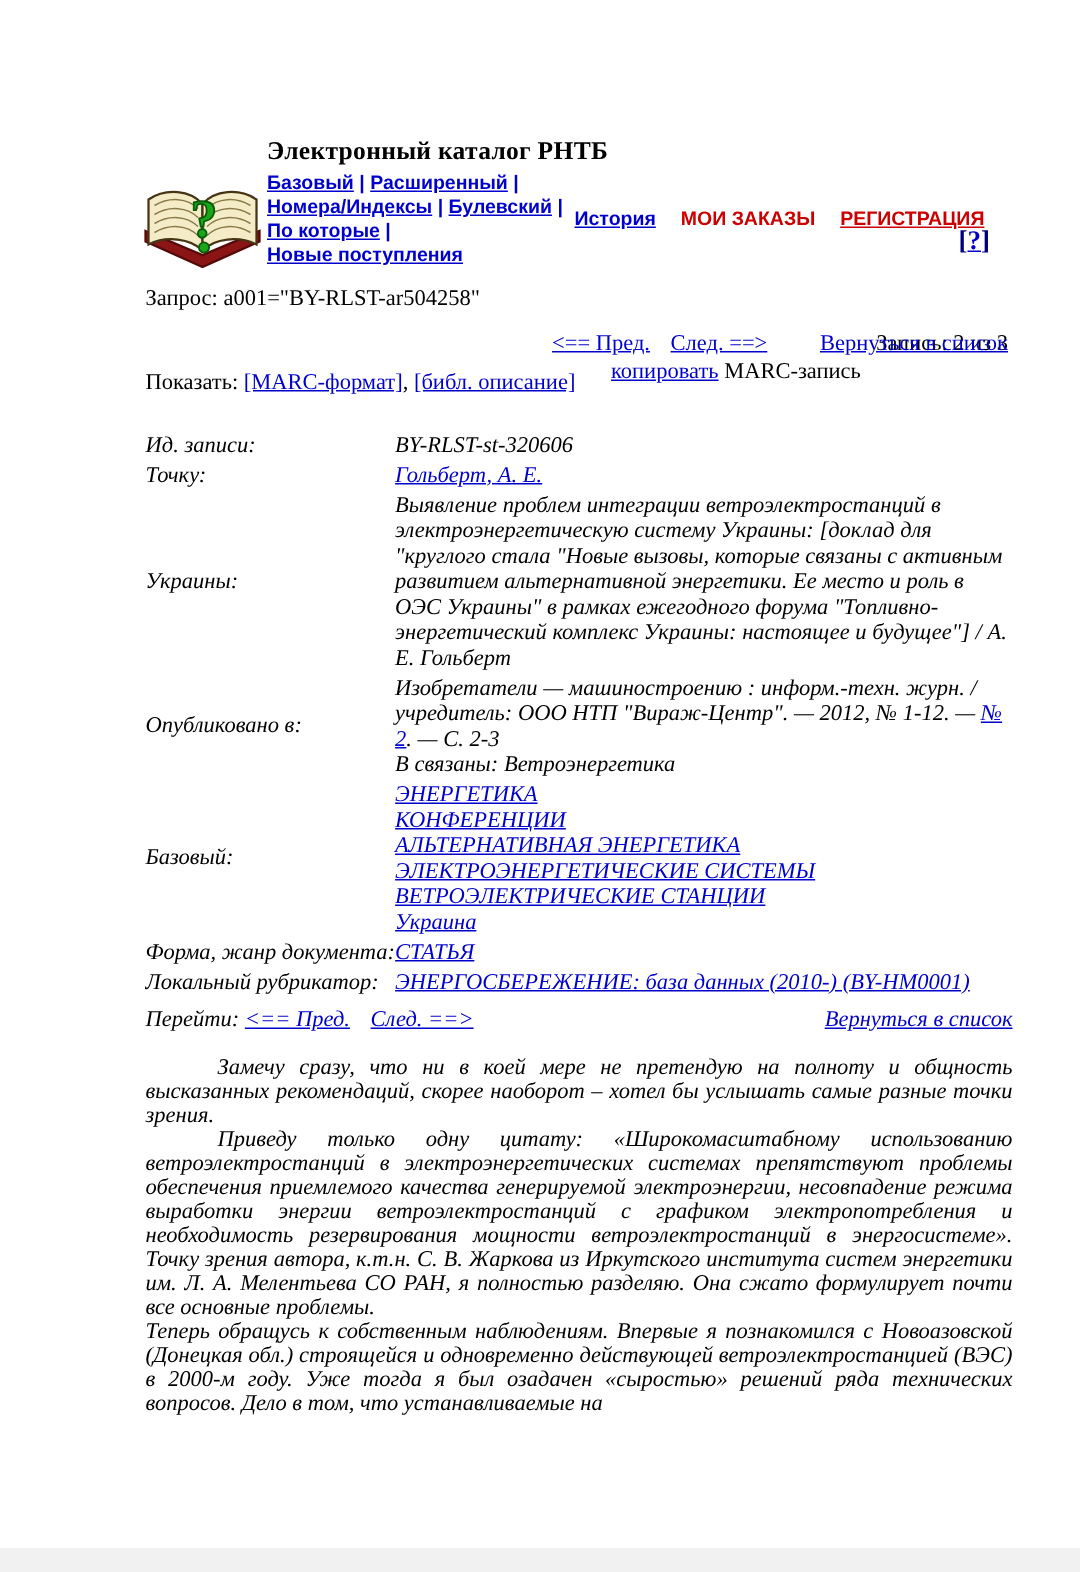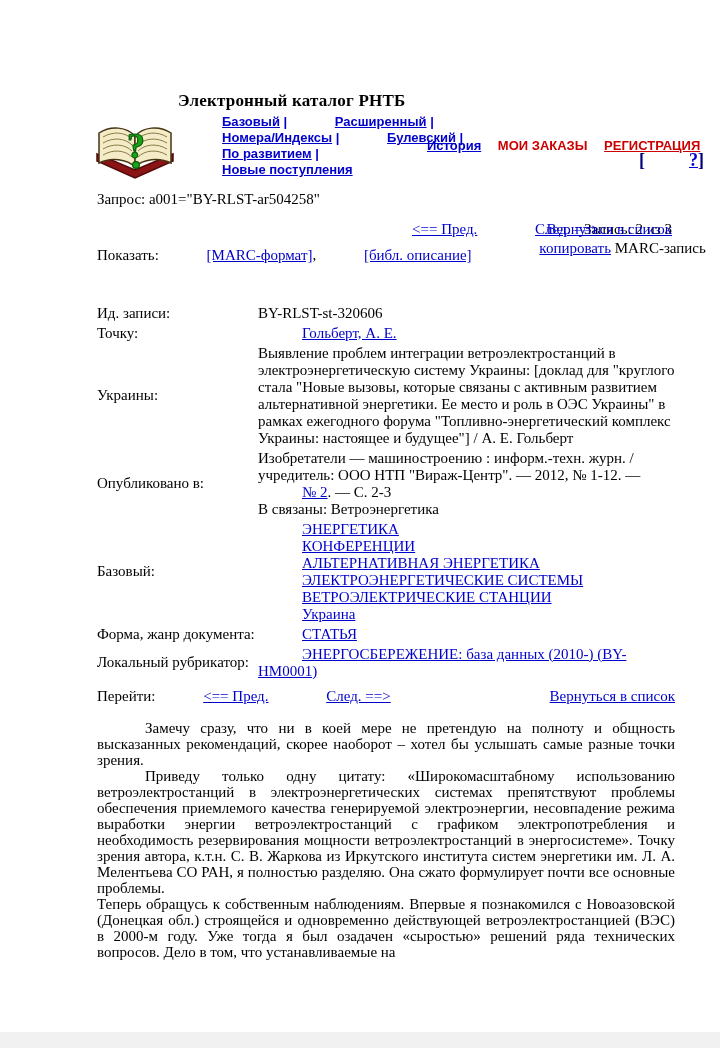--- a/index.html
+++ b/index.html
@@ -1,21 +1,21 @@
 <!DOCTYPE html>
 <html><head>
 <meta charset="utf-8">
 <style>
   html,body { margin:0; padding:0; }
   body {
     width:720px; height:1048px; position:relative; overflow:hidden;
     background:#ffffff; color:#000;
     font-family:"Liberation Serif", serif;
   }
-  .lnk { color:#0000cc; text-decoration:underline; cursor:pointer;margin-left:44px; }
+  .lnk { color:#0000cc; text-decoration:underline; cursor:pointer; }
   .blue { color:#0000cc; }
   .red { color:#cc0000; }
   .und { text-decoration:underline; }
 
   
   .logo { position:absolute; left:93px; top:121px; width:84px; height:60px; }
   .hdr-title { position:absolute; left:178px; top:91px; font-size:17px; font-weight:bold; letter-spacing:.2px; }
   .nav { position:absolute; left:178px; top:114px; font-family:"Liberation Sans", sans-serif;
          font-weight:bold; font-size:13px; line-height:16px; white-space:nowrap; }
   .account { position:absolute; left:367px; top:138px; font-family:"Liberation Sans", sans-serif;
@@ -26,21 +26,21 @@
   
   .query1 { position:absolute; left:97px; top:191px; font-size:15px; }
   .navrow { position:absolute; left:97px; width:575px; font-size:15px; }
   .navrow .mid { position:absolute; left:271px; top:0; white-space:nowrap; }
   .navrow .mid .lnk { margin-right:10px; }
   .navrow .rgt { position:absolute; right:0; top:0; }
   .showrow { position:absolute; left:97px; top:247px; font-size:15px; }
   .copywrap { position:relative; top:-7px; margin-left:20px; display:inline-block; }
 
   
-  .main { position:absolute; left:97px; top:303px; width:578px; font-size:15px; }
+  .main { position:absolute; left:97px; top:287px; width:578px; font-size:15px;font-style:italic; }
   table.rec { border-collapse:collapse; width:100%; }
   table.rec td { vertical-align:middle; line-height:17px; padding:1.5px 0; font-size:15px; }
   td.lbl { width:161px; white-space:nowrap; vertical-align:middle; }
   .topics div { line-height:17px; }
 
   .goto { position:relative; margin-top:7px; font-size:15px; }
   .goto .lnk { margin-right:10px; }
   .goto .rgt { position:absolute; right:0; top:0; margin-right:0; }
 
   .article { margin-top:15px; text-align:justify; line-height:16px; font-size:15px; }
@@ -73,21 +73,21 @@
     <span class="lnk">Расширенный</span>
     <span class="blue">|</span>
   </div>
   <div>
     <span class="lnk">Номера/Индексы</span>
     <span class="blue">|</span>
     <span class="lnk">Булевский</span>
     <span class="blue">|</span>
   </div>
   <div>
-    <span class="lnk">По развитием</span>
+    <span class="lnk">По которые</span>
     <span class="blue">|</span>
   </div>
   <div>
     <span class="lnk">Новые поступления</span>
   </div>
 </div>
 
 <div class="account">
   <span class="lnk">История</span>
   <span class="red">МОИ ЗАКАЗЫ</span>

